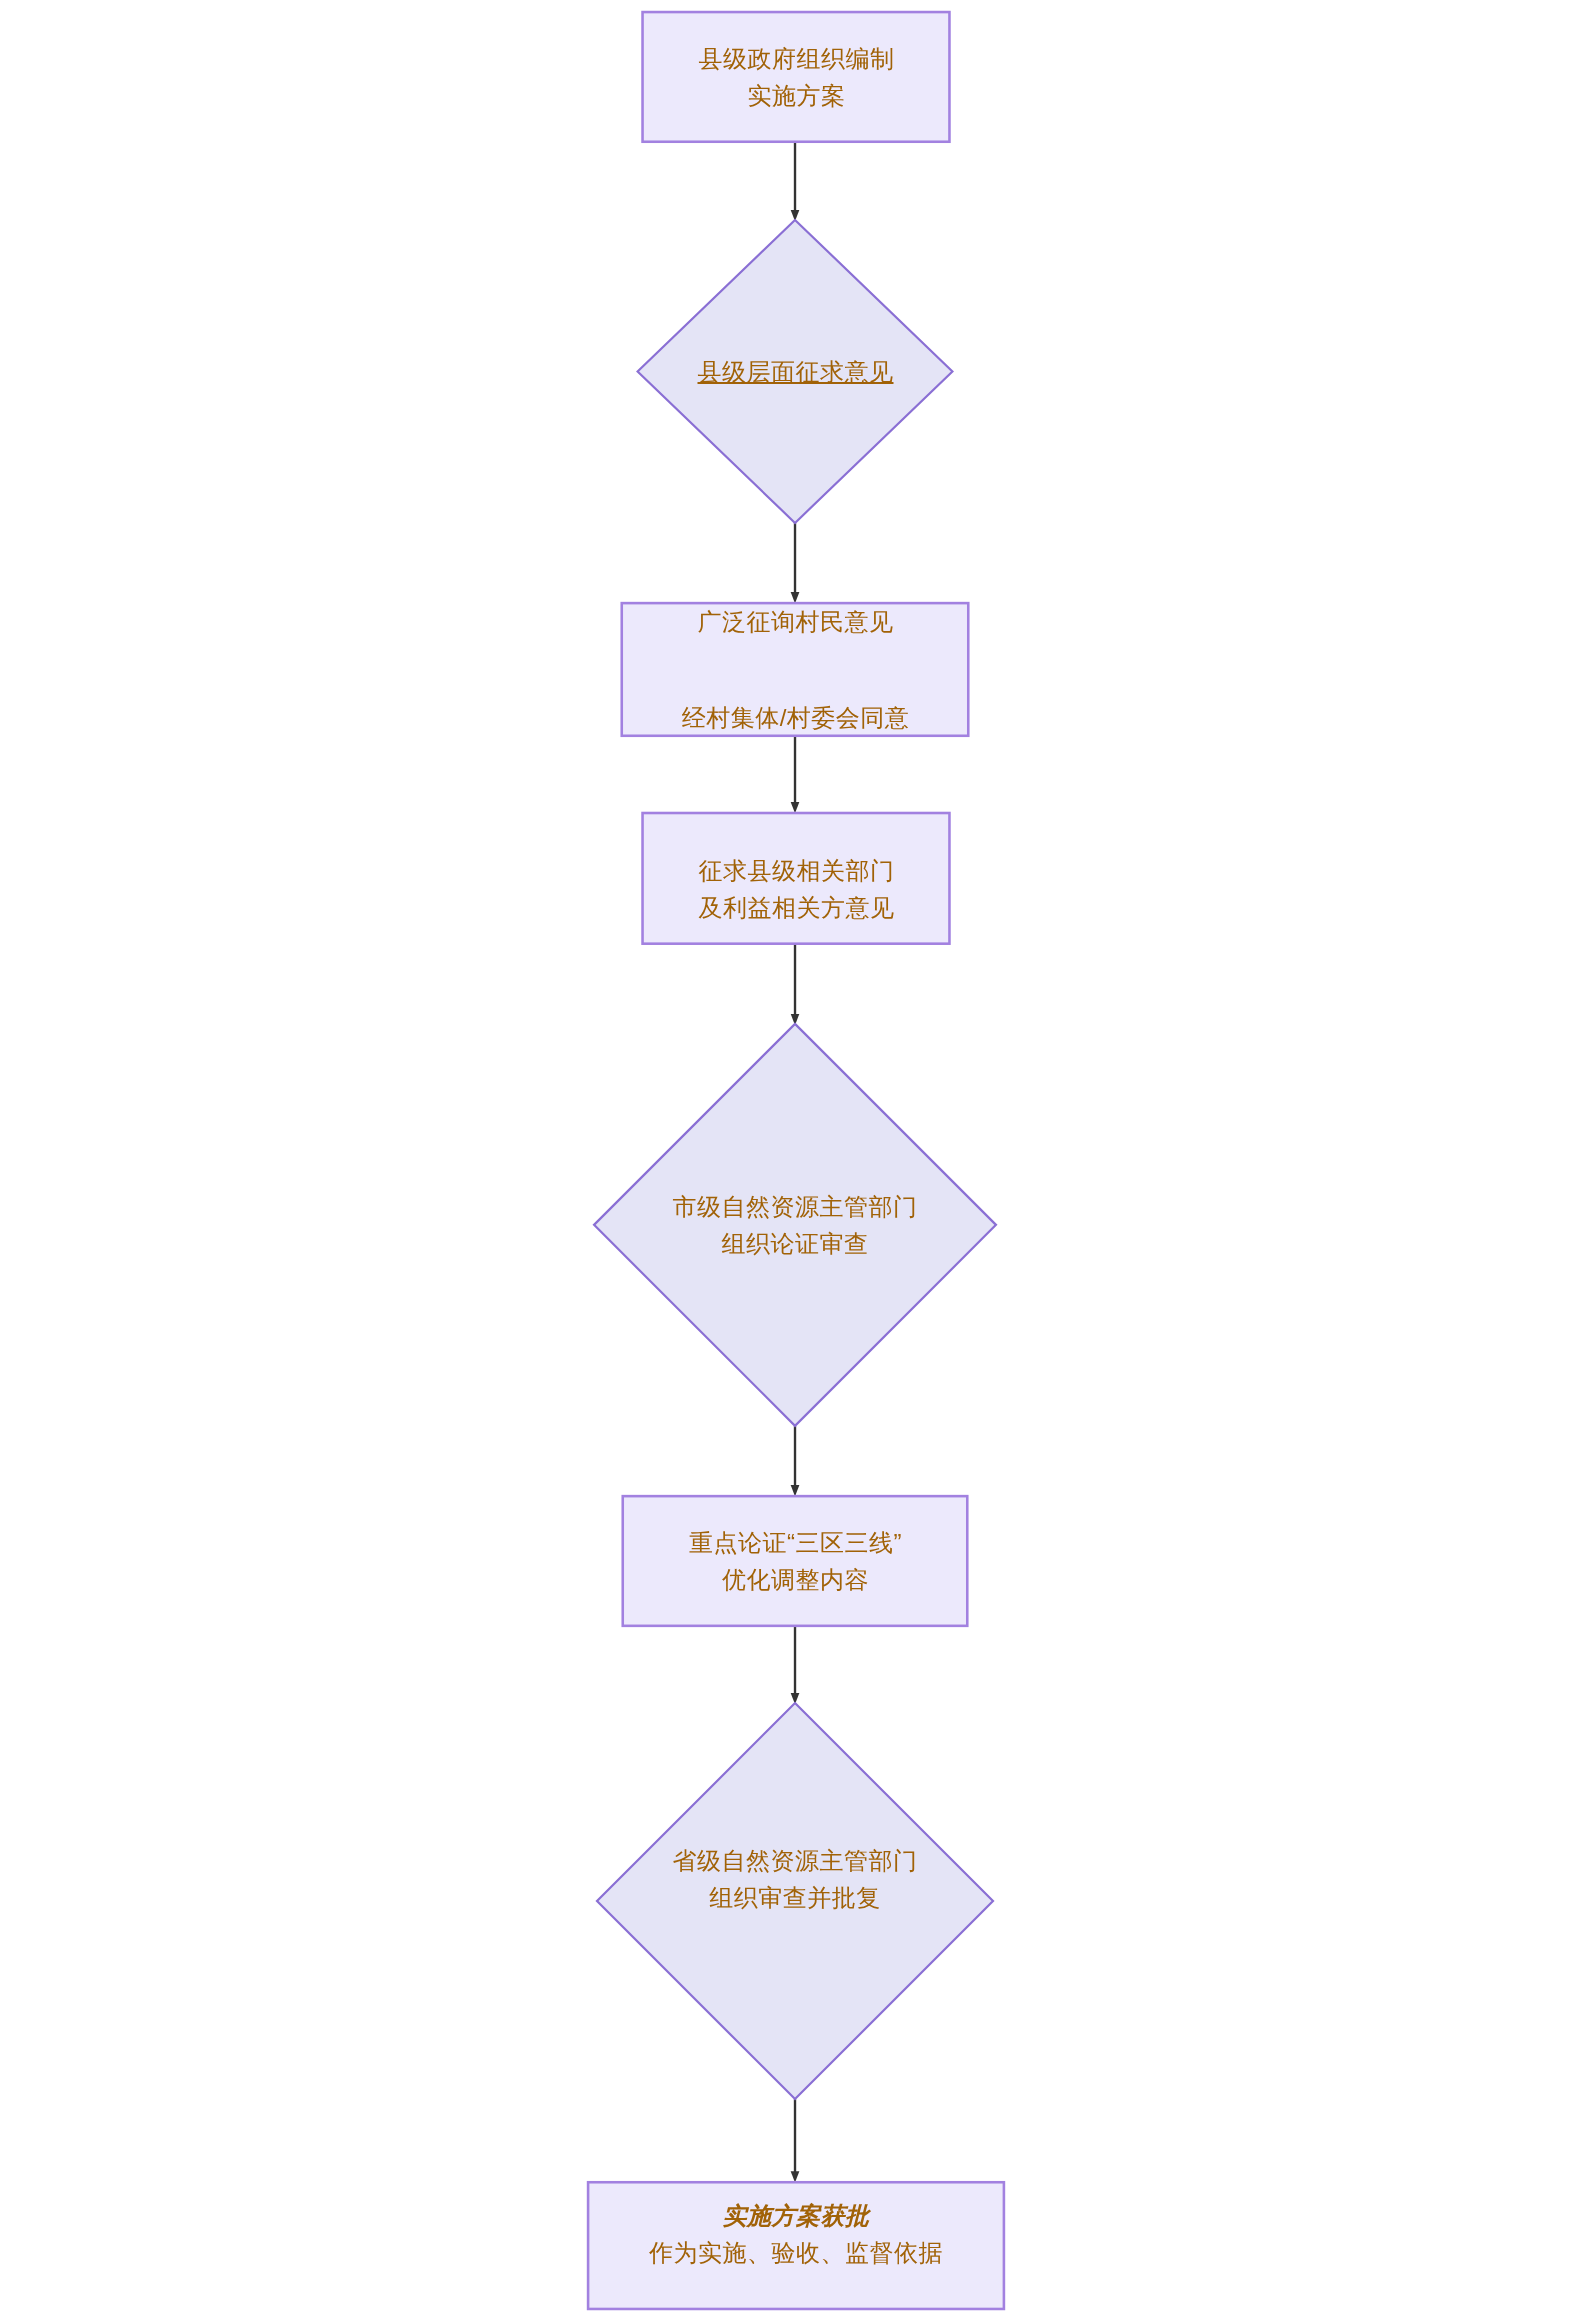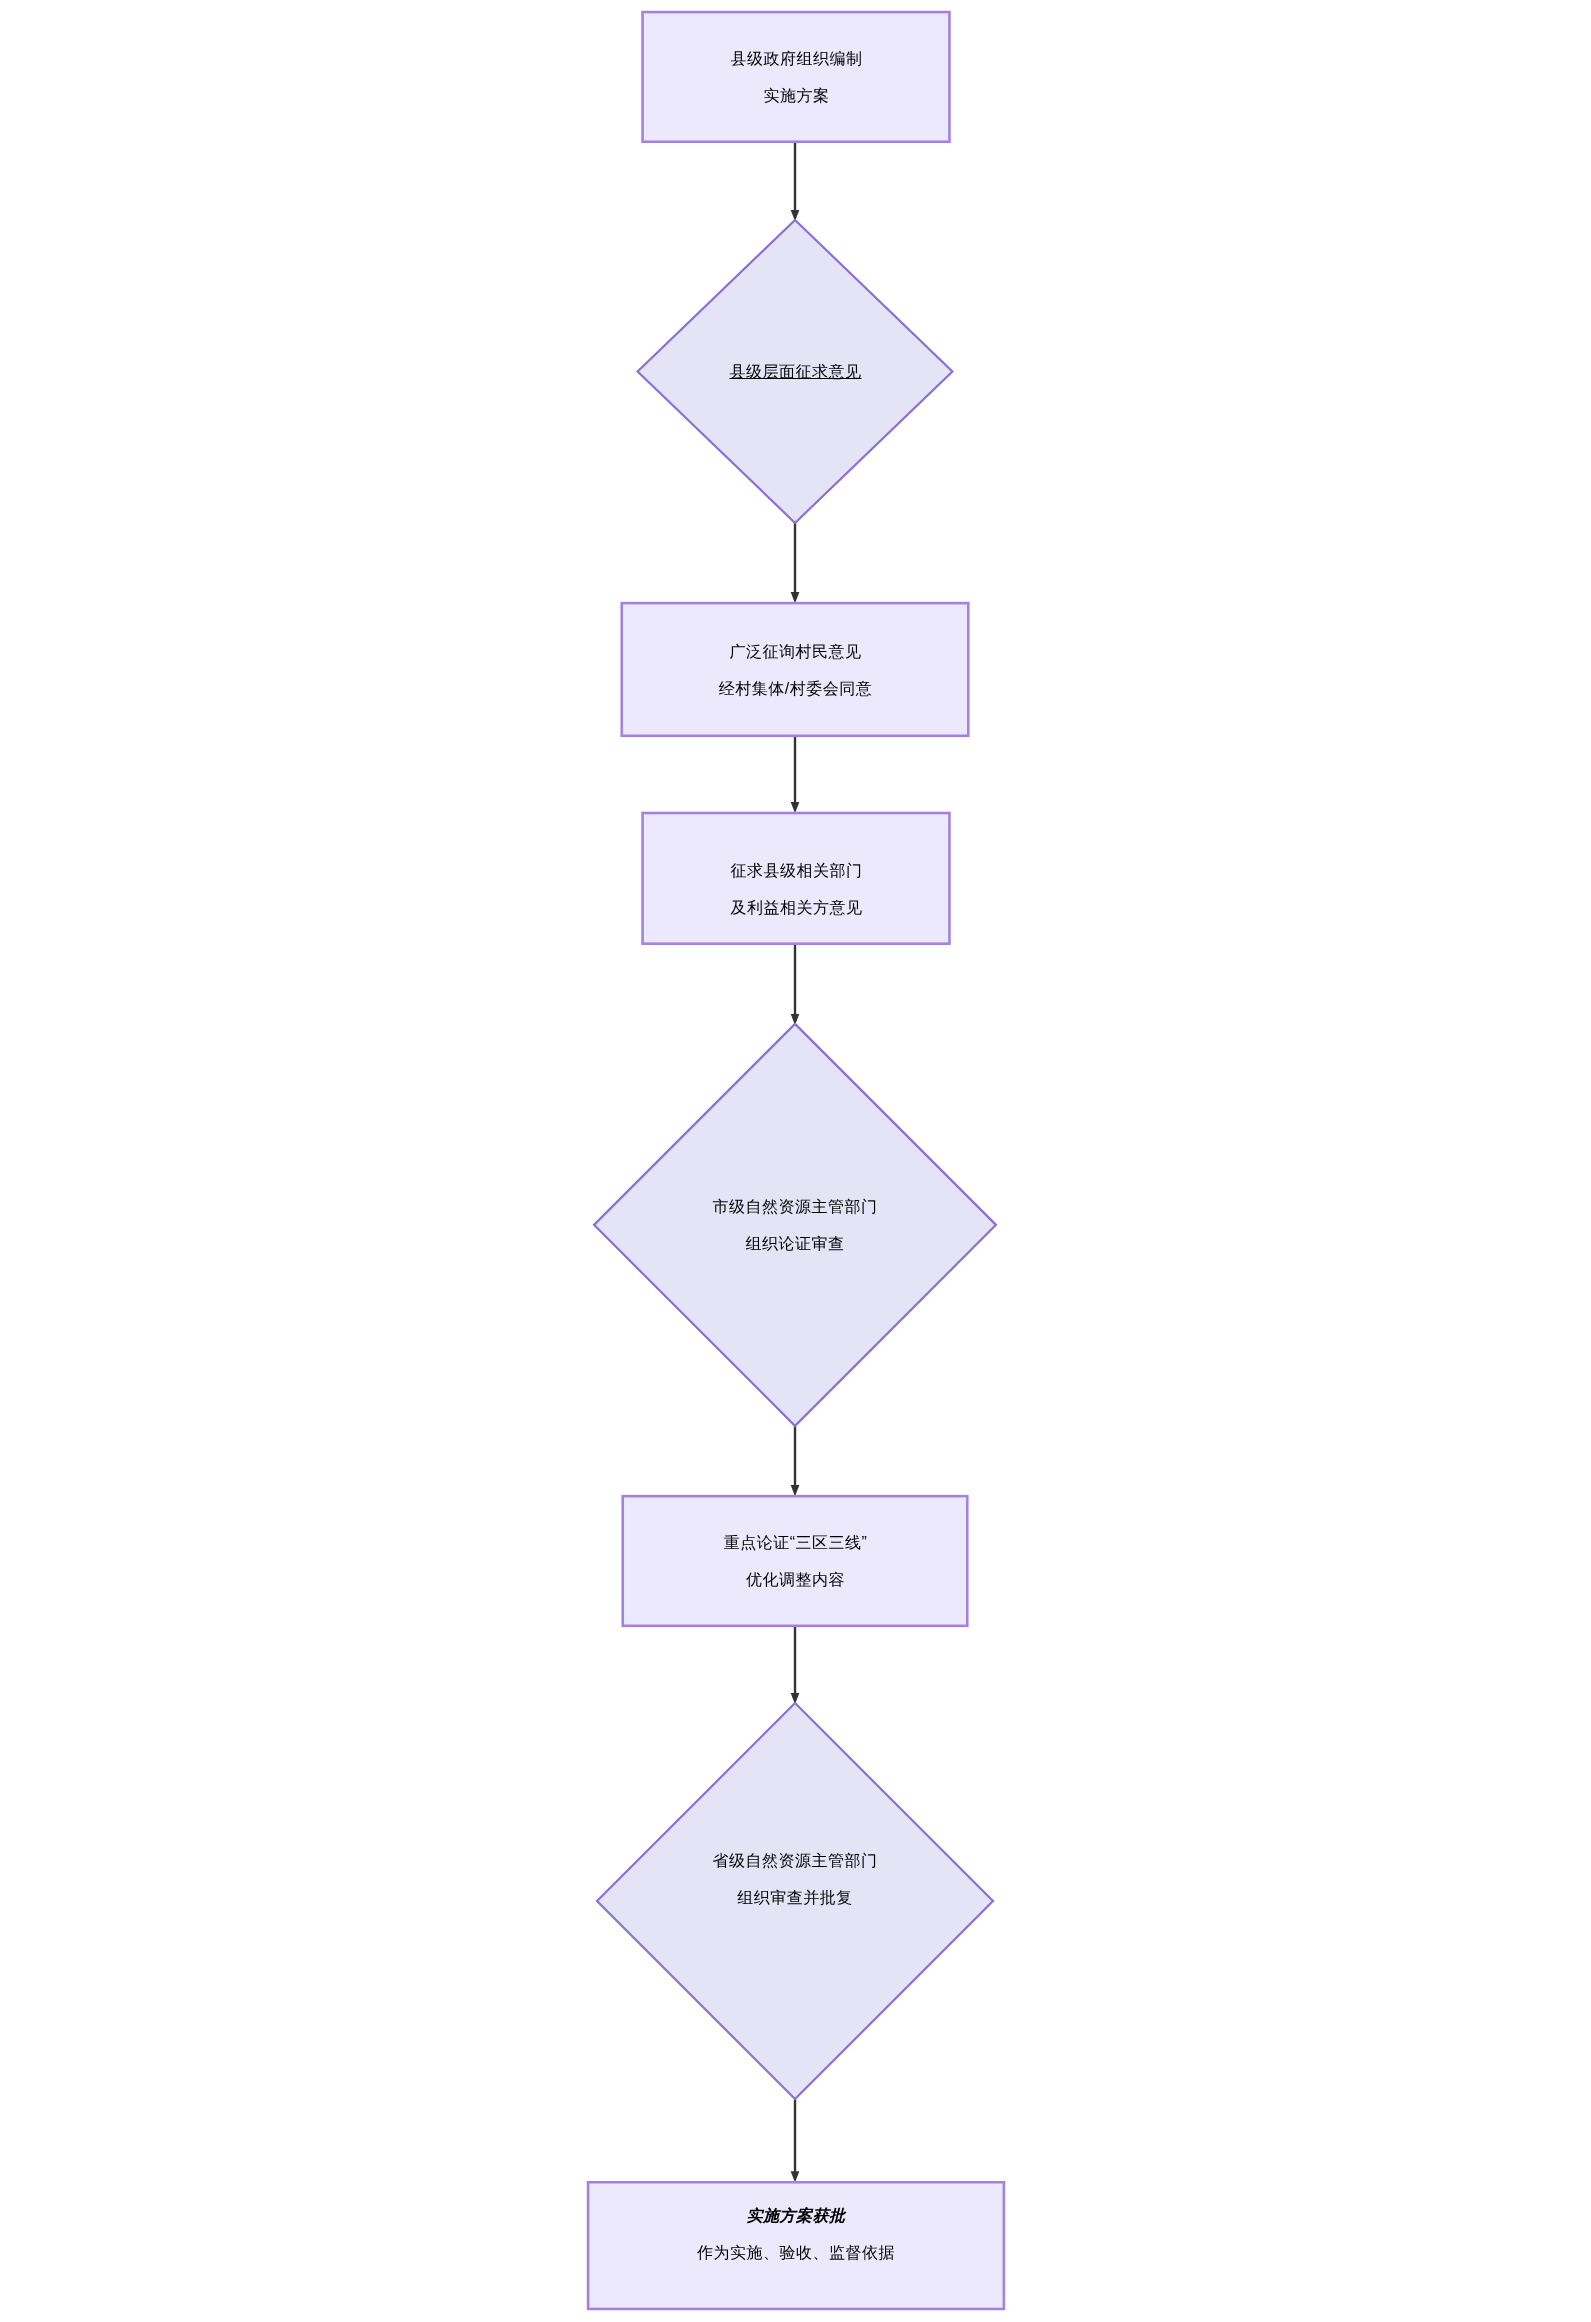--- a/index.html
+++ b/index.html
@@ -26,22 +26,22 @@
     width: 1592px;
     height: 2323px;
   }
   .node-label {
     position: absolute;
     display: flex;
     flex-direction: column;
     align-items: center;
     justify-content: center;
     text-align: center;
-    color: #000000;
-    font-size: 16px;
+    color: #a16207;
+    font-size: 24px;
     line-height: 37px;
     letter-spacing: 0.5px;
     white-space: nowrap;
     pointer-events: none;
   }
   .node-label .ln { display: block; }
   .ln-strong {
     font-weight: bold;
     font-style: italic;
   }
@@ -87,21 +87,21 @@
 
   <div class="node-label" style="left:643px; top:12px; width:307px; height:130px;">
     <span class="ln">县级政府组织编制</span>
     <span class="ln">实施方案</span>
   </div>
 
   <div class="node-label" style="left:638px; top:220px; width:315px; height:303px;text-decoration:underline;">
     <span class="ln">县级层面征求意见</span>
   </div>
 
-  <div class="node-label" style="left:622px; top:603px; width:347px; height:133px;">
+  <div class="node-label" style="left:622px; top:603px; width:347px; height:133px;justify-content:space-between;">
     <span class="ln">广泛征询村民意见</span>
     <span class="ln">经村集体/村委会同意</span>
   </div>
 
   <div class="node-label" style="left:643px; top:813px; width:307px; height:151px;">
     <span class="ln">征求县级相关部门</span>
     <span class="ln">及利益相关方意见</span>
   </div>
 
   <div class="node-label" style="left:594px; top:1024px; width:402px; height:402px;">

